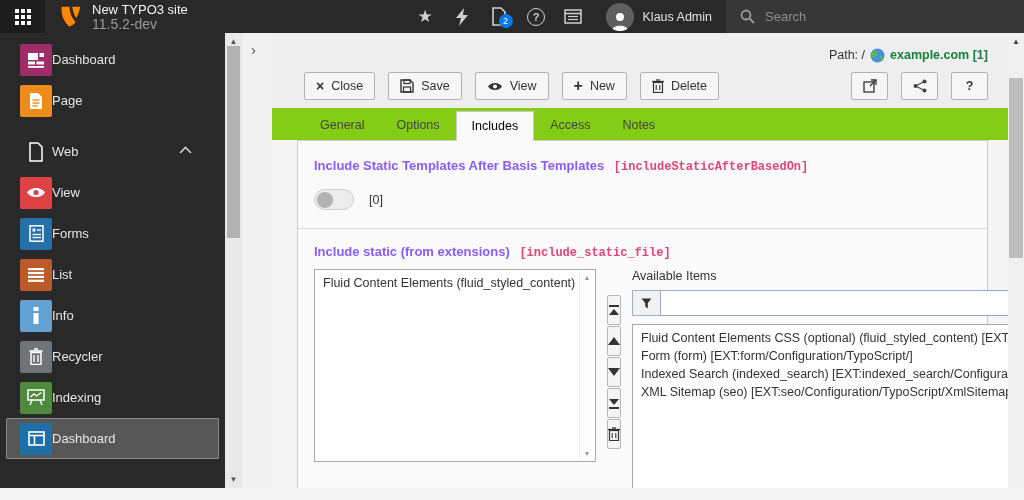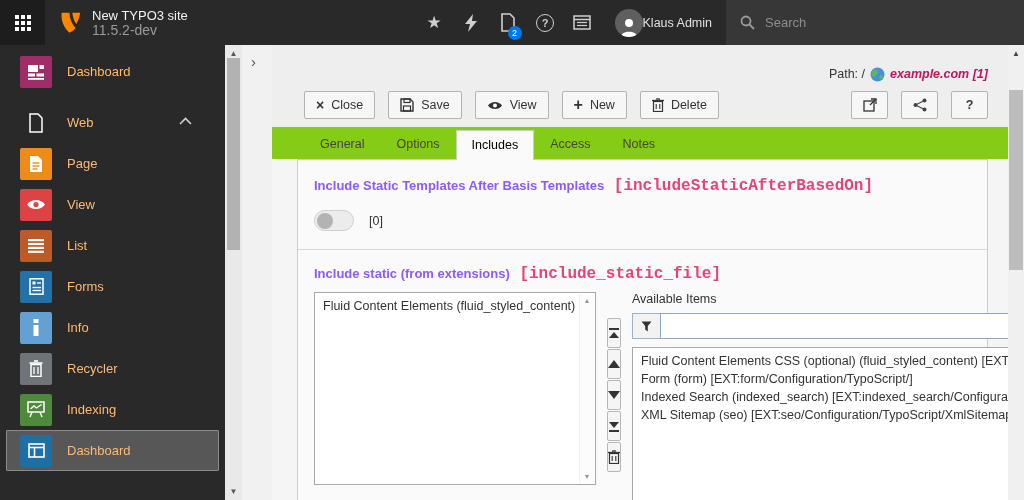--- a/index.html
+++ b/index.html
@@ -1,78 +1,78 @@
 <!DOCTYPE html>
 <html><head>
 <meta charset="utf-8">
 <style>
   * { margin:0; padding:0; box-sizing:border-box; }
   html,body { width:1024px; height:500px; overflow:hidden; }
   body { font-family:"Liberation Sans", sans-serif; background:#f5f5f5; font-size:13px; color:#333; }
 
   
-  .topbar { height:45px; background:#292929; display:flex; align-items:stretch; }
+  .topbar { height:33px; background:#292929; display:flex; align-items:stretch; }
   .toggler { width:45px; background:#1d1d1d; display:flex; align-items:center; justify-content:center; cursor:pointer; }
   .grid-icon { display:grid; grid-template-columns:repeat(3,4px); grid-template-rows:repeat(3,4px); gap:2px; }
   .grid-icon span { background:#fff; }
   .brand { display:flex; align-items:center; gap:9px; padding:0 12px; cursor:pointer; }
   .brand-title { color:#f2f2f2; font-size:13px; line-height:16px; }
   .brand-version { color:#9a9a9a; font-size:14px; line-height:13px; }
   .tb-spacer { flex:1; }
   .tb-item { width:37px; display:flex; align-items:center; justify-content:center; color:#cfcfcf; position:relative; cursor:pointer; }
   .tb-star { font-size:17px; }
   .tb-badge { position:absolute; bottom:5px; right:5px; background:#0078e6; color:#fff; font-size:9px; width:14px; height:14px; border-radius:50%; display:flex; align-items:center; justify-content:center; }
   .tb-help { width:18px; height:18px; border:1.5px solid #cfcfcf; border-radius:50%; font-size:11px; font-weight:bold; display:flex; align-items:center; justify-content:center; }
-  .tb-user { display:flex; align-items:center; padding:14px 14px; cursor:pointer; }
+  .tb-user { display:flex; align-items:center; gap:9px; padding:14px 14px; cursor:pointer; }
   .avatar { width:28px; height:28px; border-radius:50%; background:#5f5f5f; overflow:hidden; display:flex; align-items:flex-end; justify-content:center; }
   .tb-username { color:#e0e0e0; font-size:12.5px; }
   .tb-search { width:298px; background:#373737; display:flex; align-items:center; gap:10px; padding:0 14px; }
   .tb-search input { background:transparent; border:none; outline:none; color:#cfcfcf; font-size:13px; width:200px; font-family:"Liberation Sans",sans-serif; }
   .tb-search input::placeholder { color:#8d8d8d; }
 
   
   .shell { display:flex; height:455px; }
 
   
   .sidebar { width:225px; background:#292929; padding-top:6px; }
-  .nav-item { height:41px; display:flex; align-items:center; gap:15px; padding:0 0 0 13px; cursor:pointer; color:#fdba74; font-size:13px; position:relative; margin:0 6px 0 6px; border:1px solid transparent; }
+  .nav-item { height:41px; display:flex; align-items:center; gap:0; padding:0 0 0 13px; cursor:pointer; color:#e5e5e5; font-size:13px; position:relative; margin:0 6px 0 6px; border:1px solid transparent; }
   .nav-item.selected { background:#575757; border:1px solid #8a8a8a; border-radius:1px; }
   .nav-item.group-gap { margin-top:10px; }
   .mod-icon { width:32px; height:32px; border-radius:2px; display:flex; align-items:center; justify-content:center; flex:0 0 32px; }
   .mod-icon.plain { background:transparent; }
   .nav-chevron { position:absolute; right:26px; top:14px; }
 
   .side-scroll { width:17px; background:#e9e9e9; position:relative; }
   .side-scroll .arr { position:absolute; left:0; width:17px; text-align:center; font-size:8px; color:#555; }
   .side-thumb { position:absolute; left:2px; top:13px; width:13px; height:192px; background:#b2b2b2; }
 
   .collapse-strip { width:30px; background:#f1f1f1; position:relative; }
   .collapse-strip .chev { position:absolute; top:8px; left:9px; font-size:15px; color:#555; cursor:pointer; }
 
   
   .content { flex:1; background:#f5f5f5; overflow:hidden; }
-  .docheader { background:#eeeeee; padding:18px 20px 0 25px; }
+  .docheader { background:#eeeeee; padding:11px 20px 0 25px; }
   .path-row { text-align:right; font-size:12.5px; color:#333; height:22px; display:flex; justify-content:flex-end; align-items:center; gap:5px; }
-  .path-row b { color:#be185d;font-style:italic; }
+  .path-row b { color:#15803d; }
   .btn-row { display:flex; justify-content:space-between; align-items:center; padding:6px 0 8px 7px; }
   .btn-group { display:flex; gap:13px; }
   .btn { background:#f6f6f6; border:1px solid #b3b3b3; border-radius:2px; height:28px; padding:0 11px; font-size:12.5px; color:#333; display:flex; align-items:center; gap:7px; cursor:pointer; font-family:"Liberation Sans",sans-serif; }
   .btn .x { font-size:14px; font-weight:bold; }
   .btn .plus { font-size:16px; font-weight:bold; }
   .btn.square { width:37px; justify-content:center; padding:0; }
 
   .tabs { display:flex; padding-left:32px; background:#84cc16; }
   .tab { padding:7px 15px 8px; font-size:12.5px; color:#444; border:1px solid transparent; border-bottom:none; cursor:pointer; margin-top:2px; }
   .tab.active { background:#fafafa; border-color:#cccccc; color:#000; position:relative; top:1px; }
 
   .panel { margin:0 20px 0 25px; background:#fafafa; border:1px solid #cccccc; height:400px; }
   .sec1 { padding:17px 16px 18px; border-bottom:1px solid #d8d8d8; }
   .label-row { margin-bottom:15px; font-size:13px; }
   .label-row b { color:#8b5cf6; }
-  .code { font-family:"Liberation Mono","DejaVu Sans Mono",monospace; font-size:16px; color:#e0457b; font-weight:bold; margin-left:6px; }
+  .code { font-family:"Liberation Mono","DejaVu Sans Mono",monospace; font-size:12px; color:#e0457b; font-weight:bold; margin-left:6px; }
   .toggle-row { display:flex; align-items:center; gap:15px; }
   .toggle { width:40px; height:21px; border:1px solid #cfcfcf; border-radius:11px; background:#ececec; position:relative; cursor:pointer; }
   .toggle .knob { position:absolute; left:2px; top:1.5px; width:16px; height:16px; border-radius:50%; background:#b3b3b3; }
   .toggle-val { font-size:12.5px; color:#333; }
 
   .sec2 { padding:15px 16px; }
   .sec2 .cols { display:flex; margin-top:9px; }
   .col-label { font-size:12.5px; color:#333; margin-bottom:7px; }
   .col-left { width:282px; }
   .col-btns { width:32px; margin:26px 11px 0 11px; display:flex; flex-direction:column; gap:1px; }
@@ -174,73 +174,73 @@
         <svg width="18" height="18" viewBox="0 0 18 18">
             <rect x="1" y="2" width="10" height="7" fill="#fff"></rect>
             <rect x="12.5" y="2" width="4.5" height="4" fill="#fff"></rect>
             <rect x="1" y="10.5" width="7" height="3" fill="#fff"></rect>
             <rect x="9.5" y="10.5" width="7.5" height="3" fill="#fff"></rect>
             <rect x="1" y="15" width="16" height="1.8" fill="#fff"></rect>
           </svg>
       </span>
       <span>Dashboard</span>
     </div>
-    <div class="nav-item group-gap">
-      <span class="mod-icon plain">
-        <svg width="18" height="20" viewBox="0 0 18 20">
-            <path d="M3 1 H11 L15 5 V19 H3 Z" fill="none" stroke="#fff" stroke-width="1.5"></path>
-          </svg>
-      </span>
-      <span>Web</span>
-      <svg class="nav-chevron" width="13" height="8" viewBox="0 0 13 8">
-          <polyline points="1,7 6.5,1.5 12,7" fill="none" stroke="#cfcfcf" stroke-width="1.6"></polyline>
-        </svg>
-    </div>
     <div class="nav-item">
       <span class="mod-icon" style="background: rgb(238, 140, 27);">
         <svg width="16" height="18" viewBox="0 0 16 18">
             <path d="M2 1 H10 L14 5 V17 H2 Z" fill="#fff"></path>
             <line x1="4.5" y1="8" x2="11.5" y2="8" stroke="#ee8c1b" stroke-width="1.4"></line>
             <line x1="4.5" y1="11" x2="11.5" y2="11" stroke="#ee8c1b" stroke-width="1.4"></line>
             <line x1="4.5" y1="14" x2="9.5" y2="14" stroke="#ee8c1b" stroke-width="1.4"></line>
           </svg>
       </span>
       <span>Page</span>
     </div>
+    <div class="nav-item group-gap">
+      <span class="mod-icon plain">
+        <svg width="18" height="20" viewBox="0 0 18 20">
+            <path d="M3 1 H11 L15 5 V19 H3 Z" fill="none" stroke="#fff" stroke-width="1.5"></path>
+          </svg>
+      </span>
+      <span>Web</span>
+      <svg class="nav-chevron" width="13" height="8" viewBox="0 0 13 8">
+          <polyline points="1,7 6.5,1.5 12,7" fill="none" stroke="#cfcfcf" stroke-width="1.6"></polyline>
+        </svg>
+    </div>
     <div class="nav-item">
       <span class="mod-icon" style="background: rgb(221, 66, 69);">
         <svg width="20" height="13" viewBox="0 0 20 13">
             <path d="M1 6.5 C5 0.5 15 0.5 19 6.5 C15 12.5 5 12.5 1 6.5 Z" fill="#fff"></path>
             <circle cx="10" cy="6.5" r="2.6" fill="#dd4245"></circle>
           </svg>
       </span>
       <span>View</span>
-    </div>
-    <div class="nav-item">
-      <span class="mod-icon" style="background: rgb(188, 90, 42);">
-        <svg width="16" height="14" viewBox="0 0 16 14">
-            <rect x="0" y="0" width="16" height="2.2" fill="#fff"></rect>
-            <rect x="0" y="3.9" width="16" height="2.2" fill="#fff"></rect>
-            <rect x="0" y="7.8" width="16" height="2.2" fill="#fff"></rect>
-            <rect x="0" y="11.7" width="16" height="2.2" fill="#fff"></rect>
-          </svg>
-      </span>
-      <span>List</span>
     </div>
     <div class="nav-item">
       <span class="mod-icon" style="background: rgb(36, 112, 168);">
         <svg width="15" height="17" viewBox="0 0 15 17">
             <rect x="1" y="0.8" width="13" height="15.4" fill="none" stroke="#fff" stroke-width="1.5"></rect>
             <rect x="3.5" y="3.5" width="3" height="3" fill="#fff"></rect>
             <line x1="8" y1="5" x2="12" y2="5" stroke="#fff" stroke-width="1.4"></line>
             <line x1="3.5" y1="9.5" x2="12" y2="9.5" stroke="#fff" stroke-width="1.4"></line>
             <line x1="3.5" y1="12.5" x2="12" y2="12.5" stroke="#fff" stroke-width="1.4"></line>
           </svg>
       </span>
       <span>Forms</span>
+    </div>
+    <div class="nav-item">
+      <span class="mod-icon" style="background: rgb(188, 90, 42);">
+        <svg width="16" height="14" viewBox="0 0 16 14">
+            <rect x="0" y="0" width="16" height="2.2" fill="#fff"></rect>
+            <rect x="0" y="3.9" width="16" height="2.2" fill="#fff"></rect>
+            <rect x="0" y="7.8" width="16" height="2.2" fill="#fff"></rect>
+            <rect x="0" y="11.7" width="16" height="2.2" fill="#fff"></rect>
+          </svg>
+      </span>
+      <span>List</span>
     </div>
     <div class="nav-item">
       <span class="mod-icon" style="background: rgb(99, 160, 212);">
         <svg width="6" height="17" viewBox="0 0 6 17">
             <rect x="0.5" y="0" width="5" height="4" fill="#fff"></rect>
             <rect x="0.5" y="6" width="5" height="11" fill="#fff"></rect>
           </svg>
       </span>
       <span>Info</span>
     </div>

